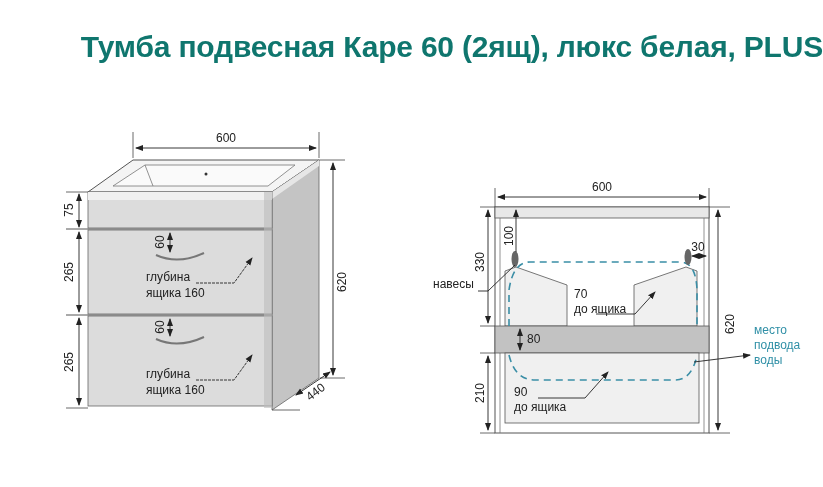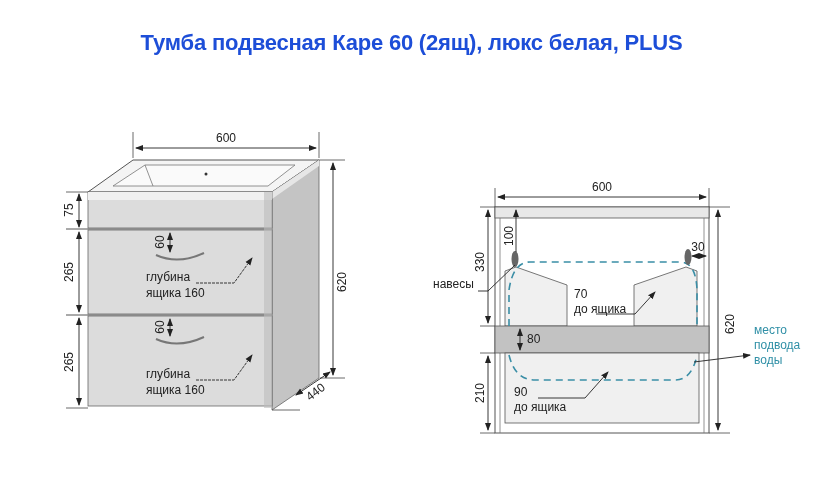--- a/index.html
+++ b/index.html
@@ -1,17 +1,17 @@
 <!DOCTYPE html>
 <html><head>
 <meta charset="utf-8">
 <style>
   html, body { margin: 0; padding: 0; background: #ffffff; }
   body { width: 823px; height: 487px; position: relative; overflow: hidden; font-family: "Liberation Sans", sans-serif; }
-  .title { position: absolute; left: 0; top: 30px; width: 823px; text-align: center; font-size: 22px; font-weight: bold; color: #1d4ed8; letter-spacing: -0.2px; }
+  .title { position: absolute; left: 0; top: 30px; width: 823px; text-align: right; font-size: 30px; font-weight: bold; color: #0f766e; letter-spacing: -0.2px; }
   svg { position: absolute; left: 0; top: 0; }
   .dim { font-family: "Liberation Sans", sans-serif; font-size: 12px; fill: #222222; }
   .lbl { font-family: "Liberation Sans", sans-serif; font-size: 12px; fill: #222222; }
   .blue { font-family: "Liberation Sans", sans-serif; font-size: 12px; fill: #2f8fa6; }
 </style>
 </head>
 <body>
 
 <div class="title">Тумба подвесная Каре 60 (2ящ), люкс белая, PLUS</div>
 

